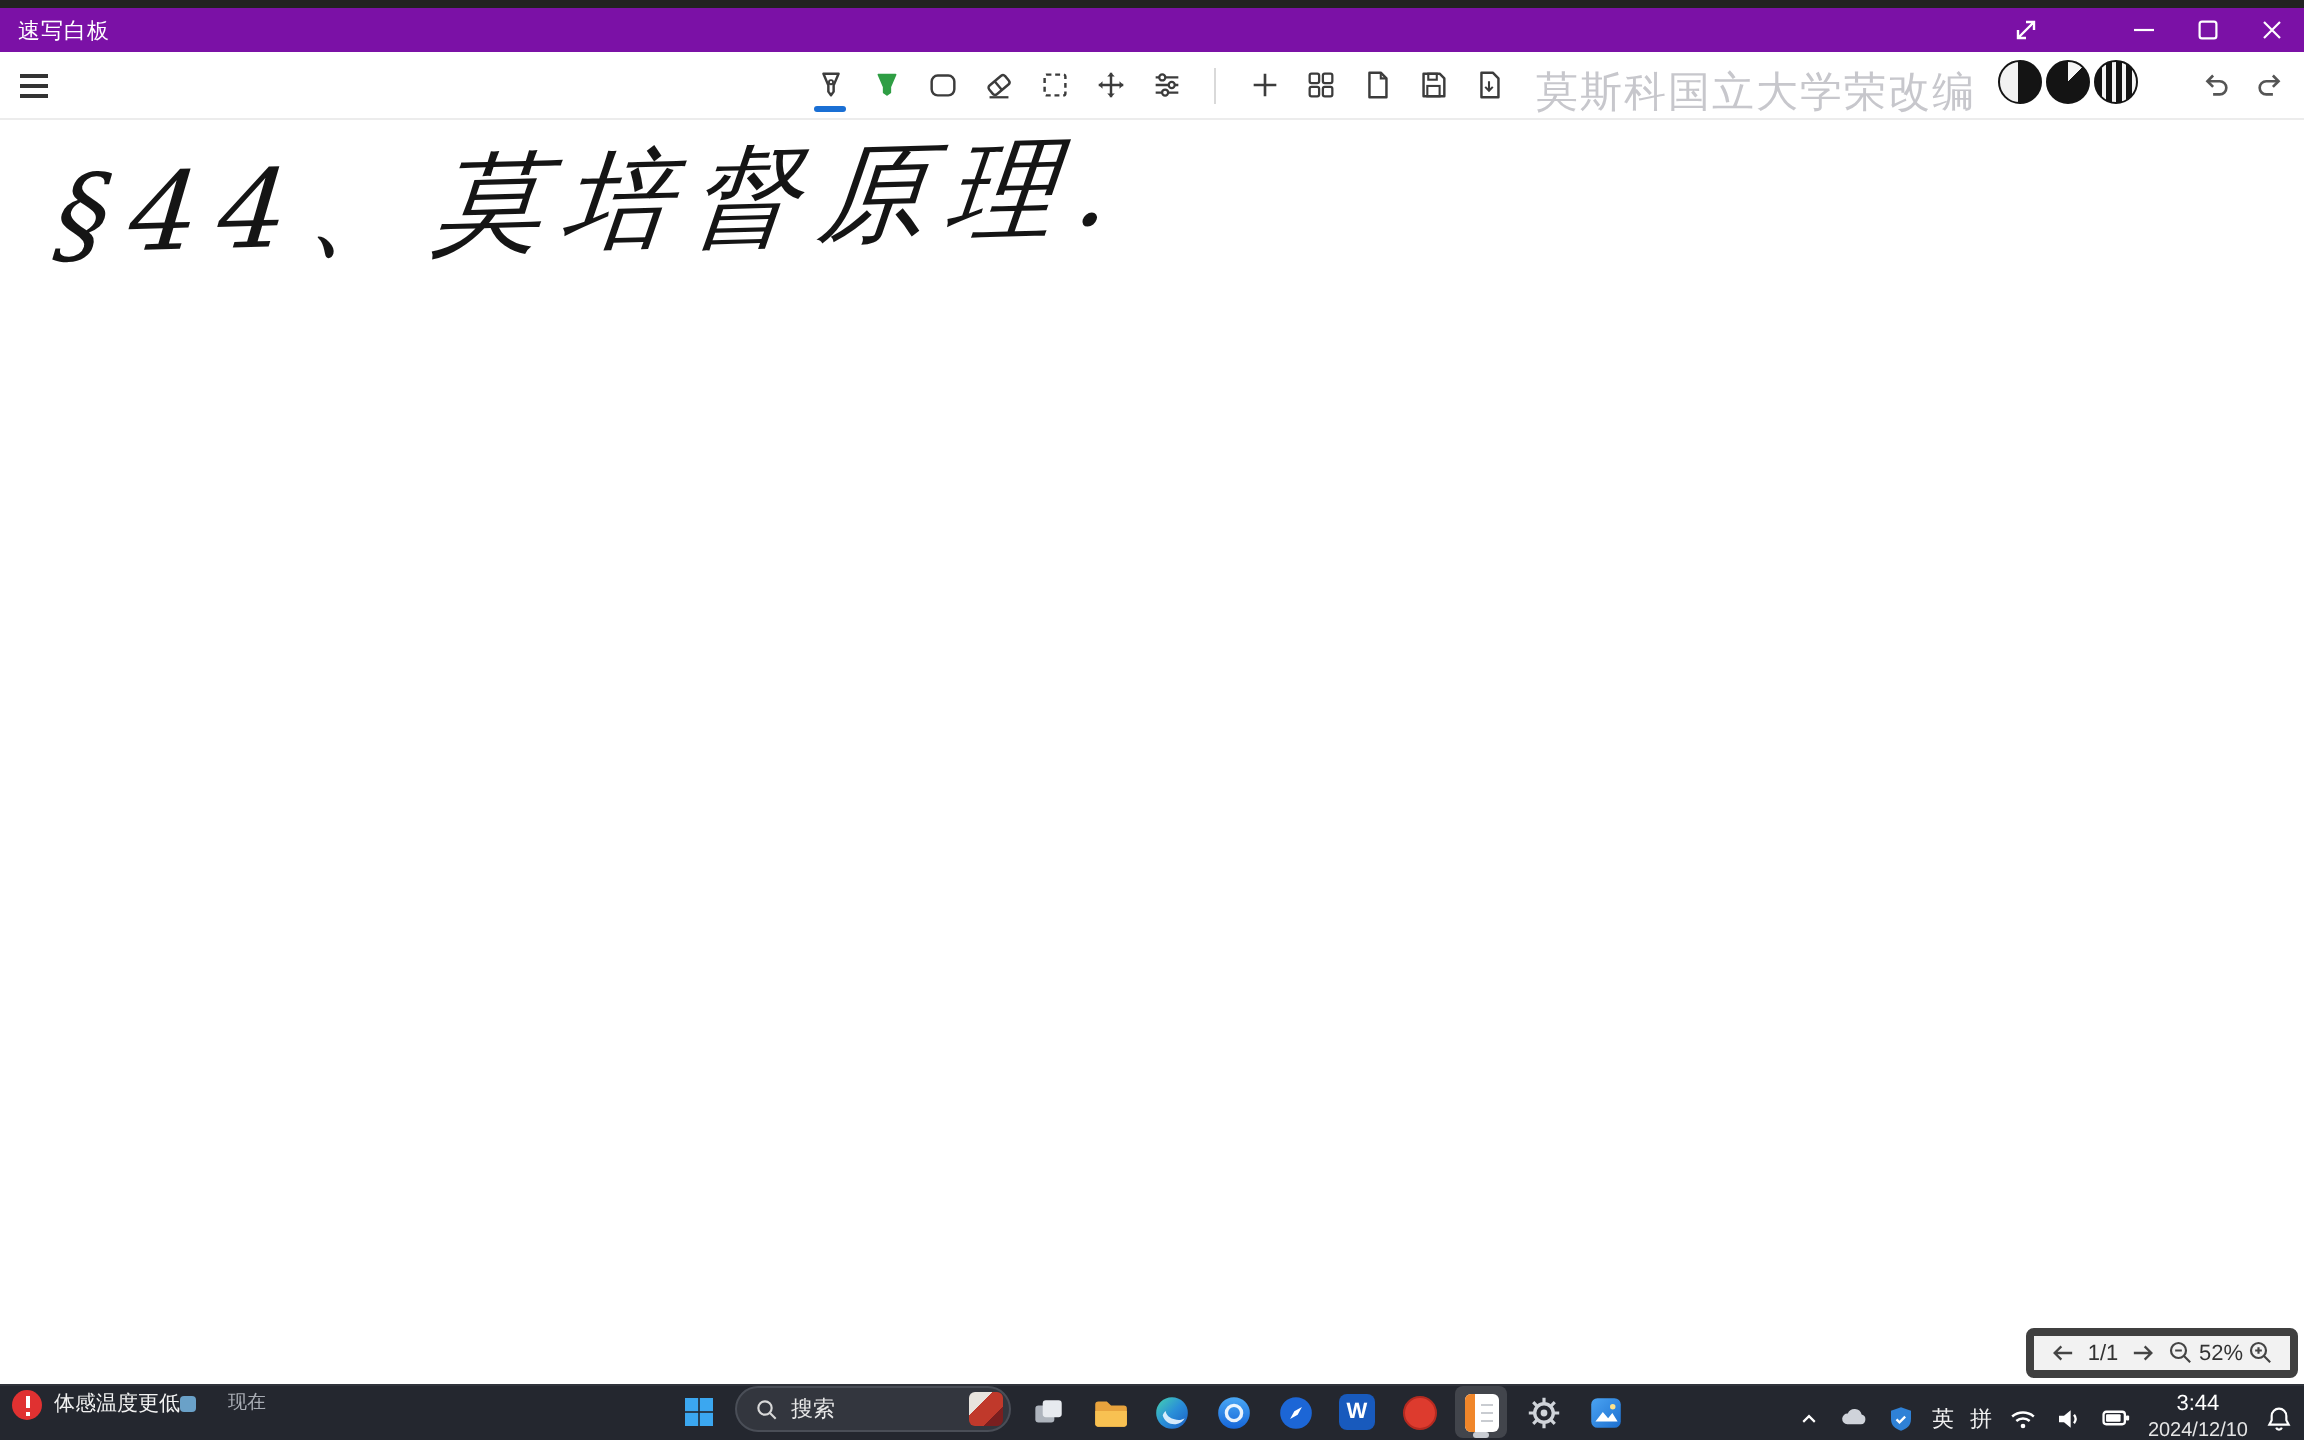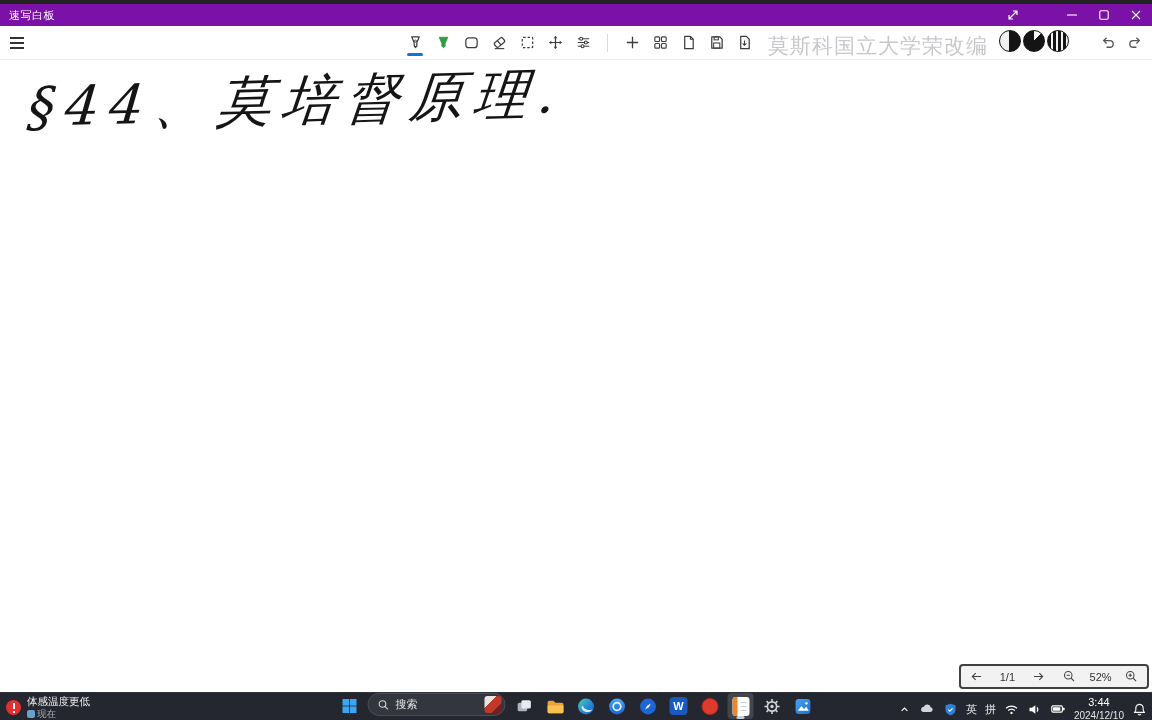--- a/index.html
+++ b/index.html
@@ -29,33 +29,33 @@
   .b2{background:conic-gradient(#f5f5f5 0 12%,#141414 12%)}
   .b3{background:repeating-linear-gradient(90deg,#141414 0 3px,#f5f5f5 3px 5px)}
   .history{position:absolute;right:5px;top:3px;display:flex;gap:4px}
   .history .tb-ic{height:26px}
 
   
   .canvas{position:absolute;top:57px;left:0;right:0;bottom:32px;background:#fff}
   .handwriting{position:absolute;left:28px;top:4px;font-family:"DejaVu Serif",serif;font-style:italic;font-size:54px;letter-spacing:10px;color:#151515;transform:rotate(-1.5deg) skewX(-7deg);white-space:nowrap}
 
   
-  .pager{position:absolute;right:3px;bottom:35px;width:190px;height:25px;background:#f2f2f2;border:2px solid #404040;border-radius:4px;display:flex;align-items:center;justify-content:space-between;padding:0 5px;z-index:5}
+  .pager{position:absolute;right:3px;bottom:35px;width:136px;height:25px;background:#f2f2f2;border:4px solid #404040;border-radius:4px;display:flex;align-items:center;justify-content:space-between;padding:0 5px;z-index:5}
   .pg-btn{width:20px;height:20px;display:flex;align-items:center;justify-content:center;background:transparent;border:0;cursor:pointer}
   .pg-label{font-size:11px;color:#333;min-width:22px;text-align:center}
 
   
   .taskbar{position:absolute;left:0;right:0;bottom:0;height:32px;background:rgba(29,32,40,.97);border-top:1px solid rgba(255,255,255,.06);color:#fff;z-index:20}
   .widget{position:absolute;left:6px;top:2px;display:flex;align-items:center;gap:6px;background:transparent;border:0;cursor:pointer;color:#fff}
   .alert{position:relative;width:15px;height:15px;border-radius:50%;background:#e03131;flex:0 0 auto}
   .alert::after{content:"";position:absolute;left:6.5px;top:3px;width:2px;height:6px;background:#fff}
   .alert::before{content:"";position:absolute;left:6.5px;top:10.5px;width:2px;height:2px;background:#fff}
-  .wtxt{display:flex;flex-direction:column;align-items:flex-start;line-height:1.25}
+  .wtxt{display:flex;flex-direction:row;align-items:flex-start;line-height:1.25}
   .wline1{font-size:10.5px;color:#f2f2f2}
-  .wsub{display:flex;align-items:center;gap:2px}
+  .wsub{display:flex;align-items:center;gap:16px}
   .sub-ic{width:8px;height:8px;border-radius:2px;background:#6aa1c8}
   .wline2{font-size:9.5px;color:#a9adb5}
   .center{position:absolute;left:50%;top:0;height:48px;transform:translateX(-50%);display:flex;align-items:flex-start;gap:5px}
   .tk-ic{position:relative;width:26px;height:26px;display:flex;align-items:center;justify-content:center;background:transparent;border:0;border-radius:4px;cursor:pointer}
   .tk-ic.active{background:rgba(255,255,255,.14)}
   .tk-ic.active::after{content:"";position:absolute;bottom:0;left:9px;width:8px;height:3px;border-radius:2px;background:#c9cdd3}
   .search-pill{display:flex;align-items:center;gap:6px;height:23px;min-width:138px;padding:0 3px 0 9px;border-radius:12px;background:#33363e;border:1px solid #4a4e57;cursor:pointer}
   .search-pill .s-label{font-size:11px;color:#e8e8e8;flex:1;text-align:left}
   .s-thumb{width:17px;height:17px;border-radius:3px;background:linear-gradient(135deg,#e8e4de 0 35%,#c0392b 35% 72%,#7a1f1f 72%)}
   .word-tile{width:18px;height:18px;border-radius:4px;background:#185abd;color:#fff;font-size:11px;font-weight:bold;display:flex;align-items:center;justify-content:center}

